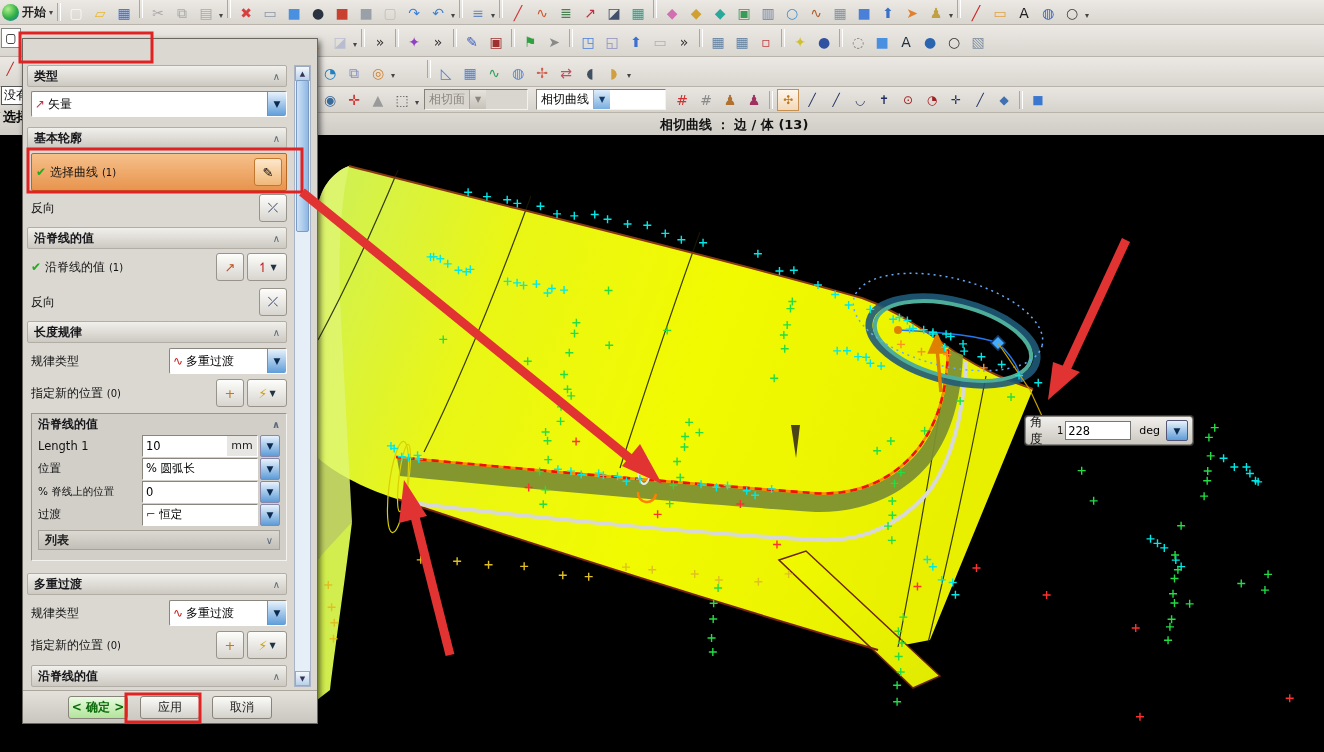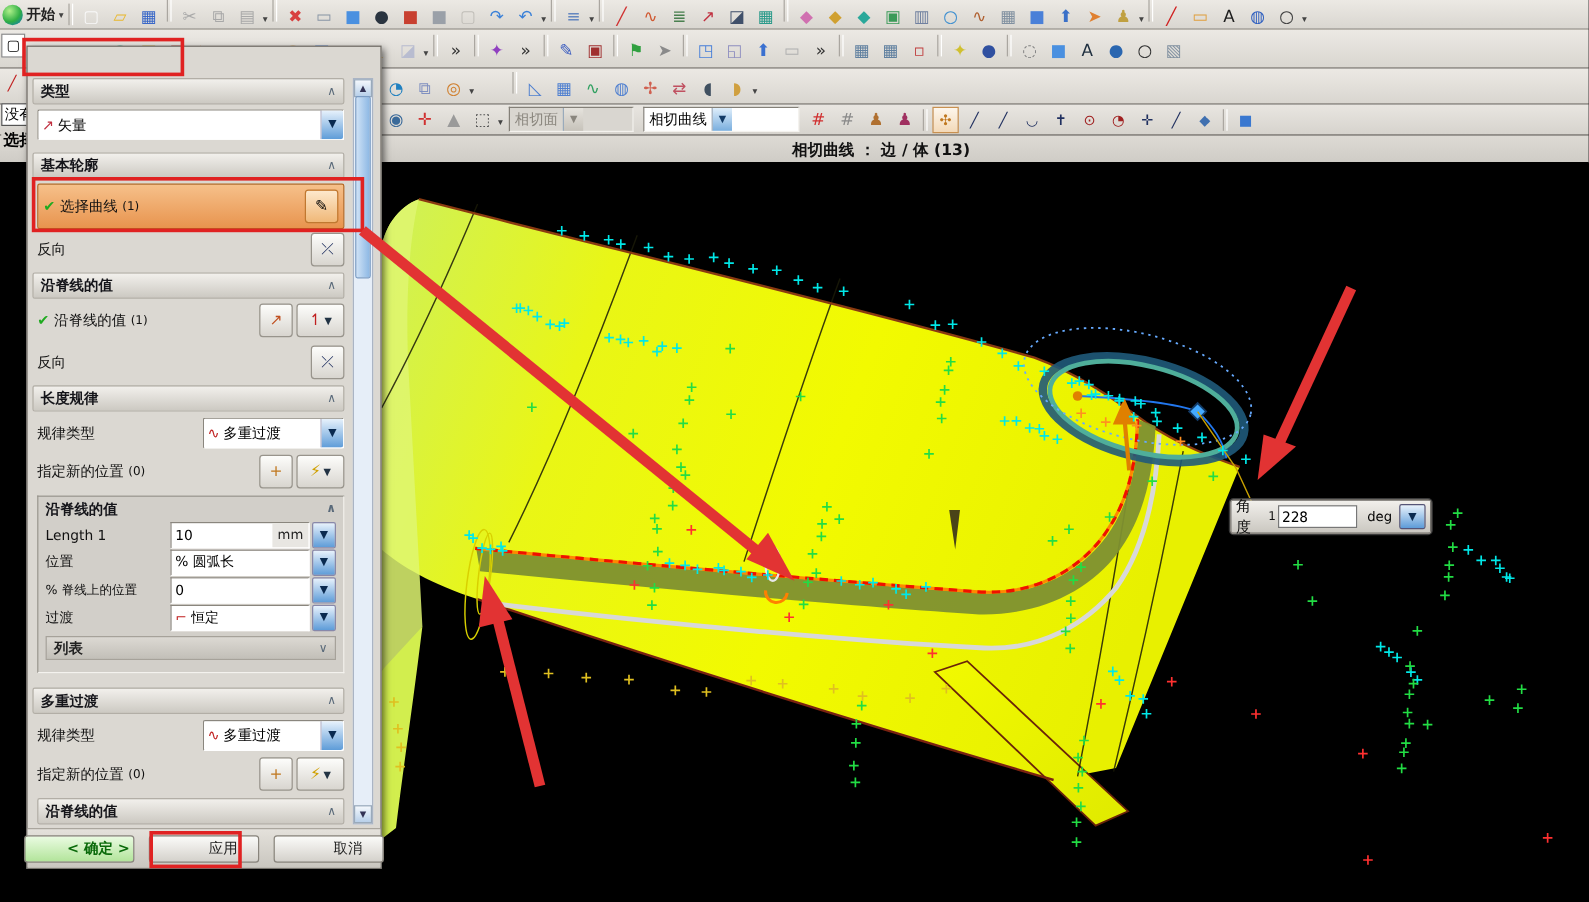--- a/index.html
+++ b/index.html
@@ -80,21 +80,21 @@
   .listbar{height:18px;margin:4px 6px;background:linear-gradient(#dcd9d3,#c2bfb8);border:1px solid #a6a29a;
            display:flex;align-items:center;padding:0 6px;font-weight:bold;color:#222;}
   .listbar .chev{margin-left:auto;color:#5a6a7a;font-size:10px;font-weight:normal;}
   #dlg-scroll{position:absolute;right:6px;top:26px;width:15px;bottom:36px;background:#e6eef8;border:1px solid #aab4c4;}
   #dlg-thumb{position:absolute;left:1px;right:1px;top:14px;height:150px;background:linear-gradient(90deg,#cfe2f6,#8db8e4);border:1px solid #7a9cc4;border-radius:2px;}
   .scr-arr{position:absolute;left:0;right:0;height:13px;background:linear-gradient(#f4f8fc,#b8d0ea);color:#335;
            font-size:7px;display:flex;align-items:center;justify-content:center;border:1px solid #9ab;}
   #dlg-footer{position:absolute;left:0;right:0;bottom:0;height:32px;background:linear-gradient(#e4e1db,#c9c6bf);
               display:flex;align-items:center;justify-content:center;gap:12px;border-top:1px solid #aaa69e;}
   .dbtn{min-width:58px;height:21px;border:1px solid #88847c;border-radius:3px;
-        background:linear-gradient(#fbfbf9,#d4d1cb);display:flex;align-items:center;justify-content:center;color:#222;padding-left:32px;}
+        background:linear-gradient(#fbfbf9,#d4d1cb);display:flex;align-items:center;justify-content:center;color:#222;}
   #btn-ok{background:linear-gradient(#eafbe2,#b2e49a);color:#0a6a0a;font-weight:bold;}
   
   #angle-widget{position:absolute;left:1025px;top:416px;width:158px;height:27px;z-index:4;
      background:linear-gradient(#f2f0ec,#cac7c0);border:1px solid #8a8680;border-radius:3px;
      display:flex;align-items:center;padding:0 4px;box-shadow:0 0 0 1px #3a3a3a;}
   #angle-widget .alab{font-size:12.5px;color:#111;margin-right:2px;}
   #angle-widget .aidx{font-size:10px;color:#111;margin-right:2px;}
   #angle-widget input{width:60px;height:17px;border:1px solid #777;font-size:12px;padding:0 2px;
      font-family:"DejaVu Sans Mono",monospace;}
   #angle-widget .aunit{font-size:11px;margin:0 6px 0 8px;}

